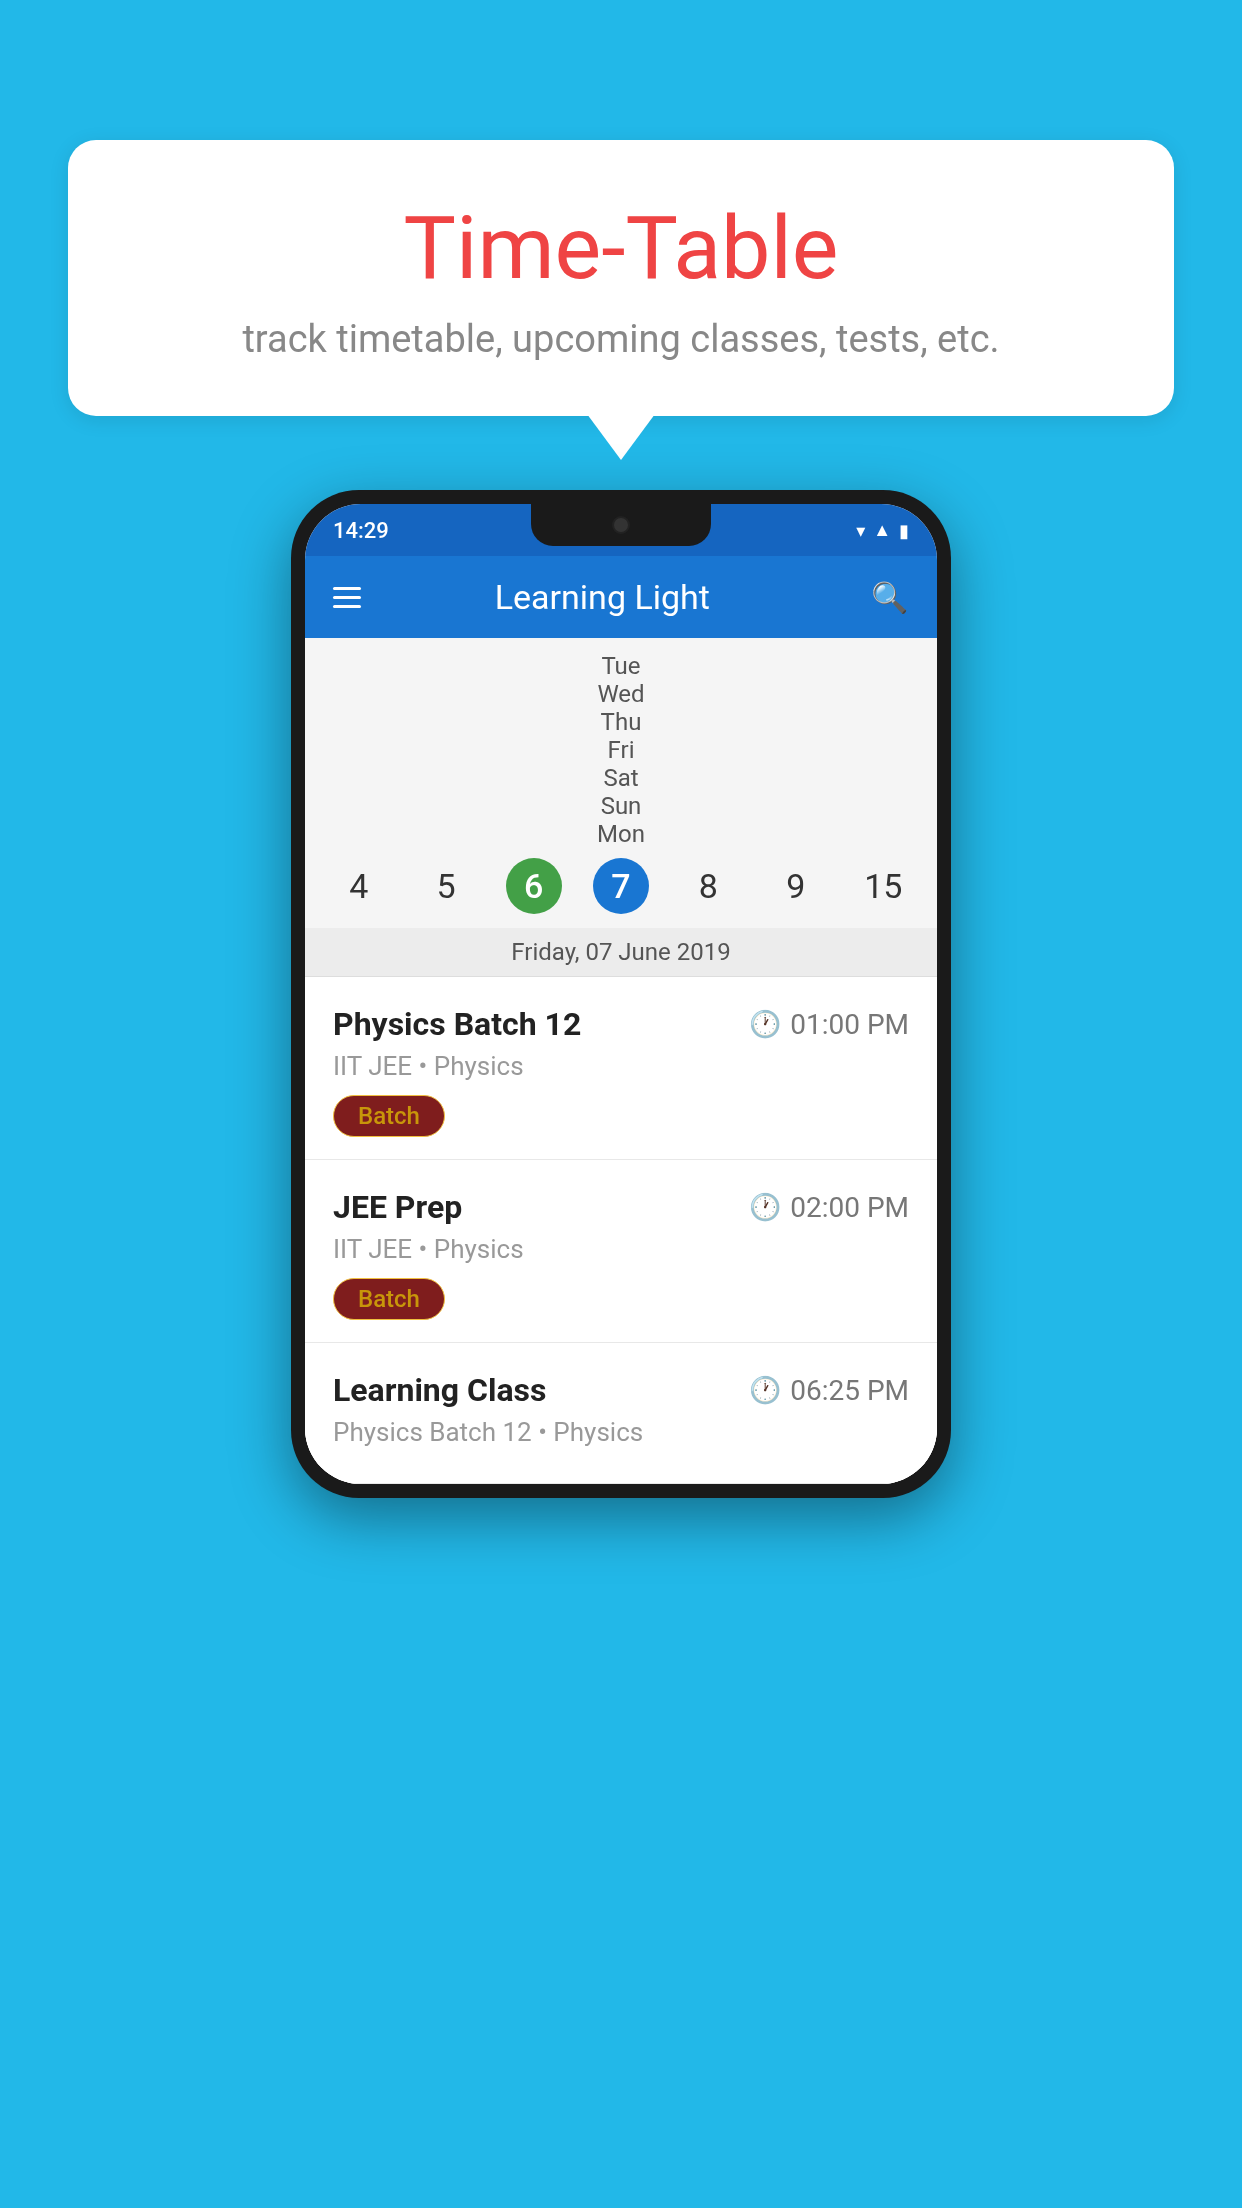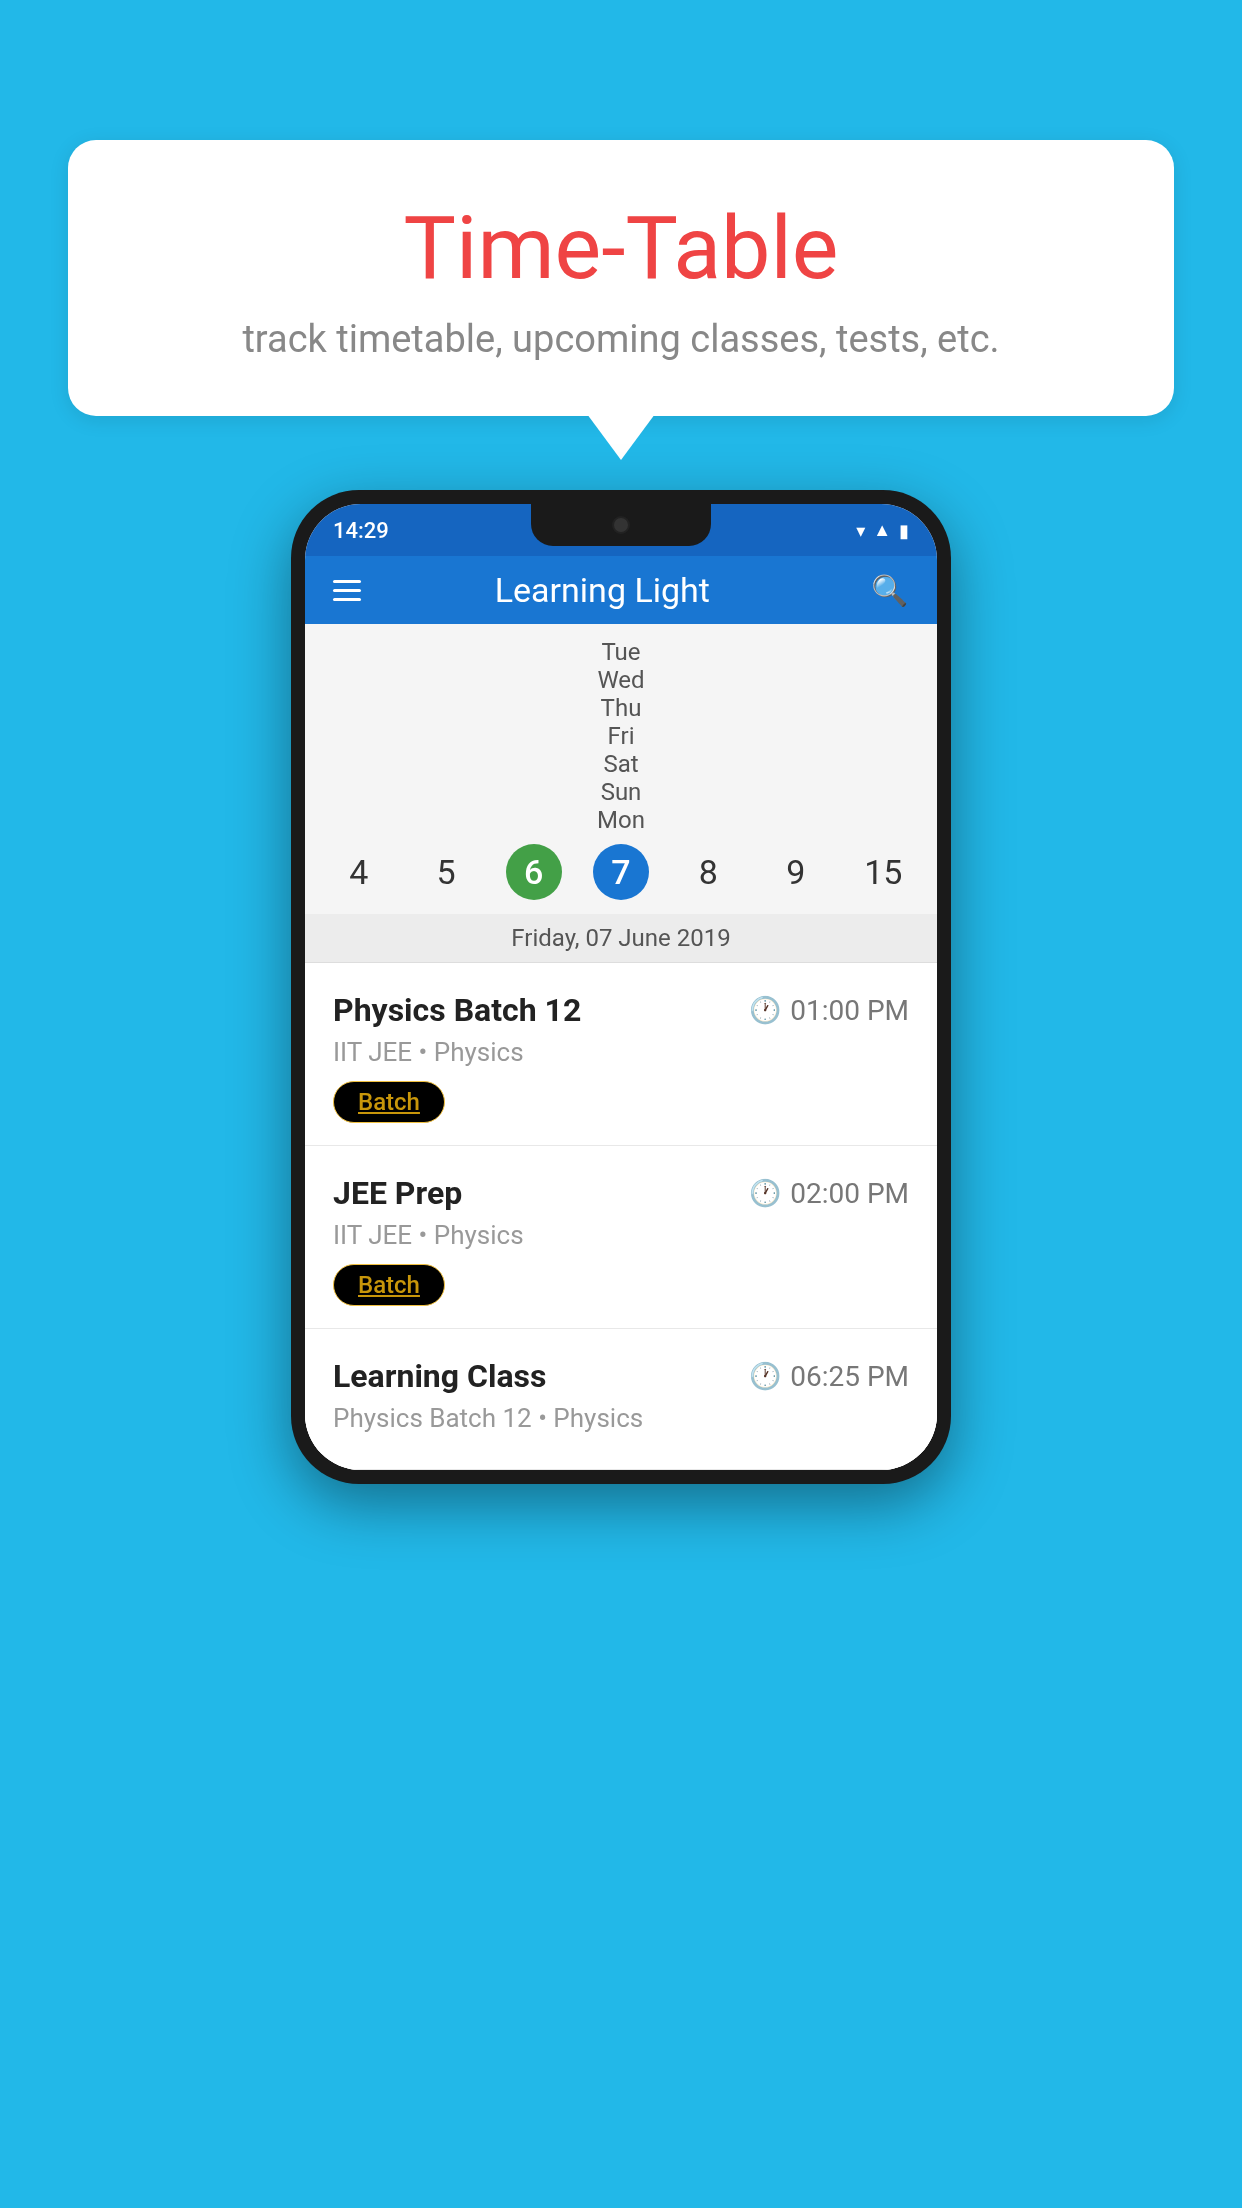--- a/index.html
+++ b/index.html
@@ -133,21 +133,21 @@
     }
 
     .status-icon {
       color: white;
       font-size: 18px;
     }
 
     
     .app-bar {
       background: #1976d2;
-      height: 68px;
+      height: 82px;
       display: flex;
       align-items: center;
       padding: 0 28px;
       justify-content: space-between;
     }
 
     .app-bar-title {
       color: white;
       font-size: 34px;
       font-weight: 400;
@@ -289,28 +289,27 @@
     }
 
     .schedule-item-sub {
       font-size: 26px;
       color: #999;
       margin-bottom: 14px;
     }
 
     .batch-tag {
       display: inline-block;
-      background: #000000;
+      background: #7f1d1d;
       border: 1.5px solid #f0c040;
       color: #c8960a;
       border-radius: 30px;
       padding: 6px 24px;
       font-size: 24px;
       font-weight: 500;
-      text-decoration: underline;
     }
   </style>
 </head>
 <body>
 
 <div class="speech-bubble-container">
   <div class="speech-bubble">
     <div class="bubble-title">Time-Table</div>
     <div class="bubble-subtitle">track timetable, upcoming classes, tests, etc.</div>
   </div>

